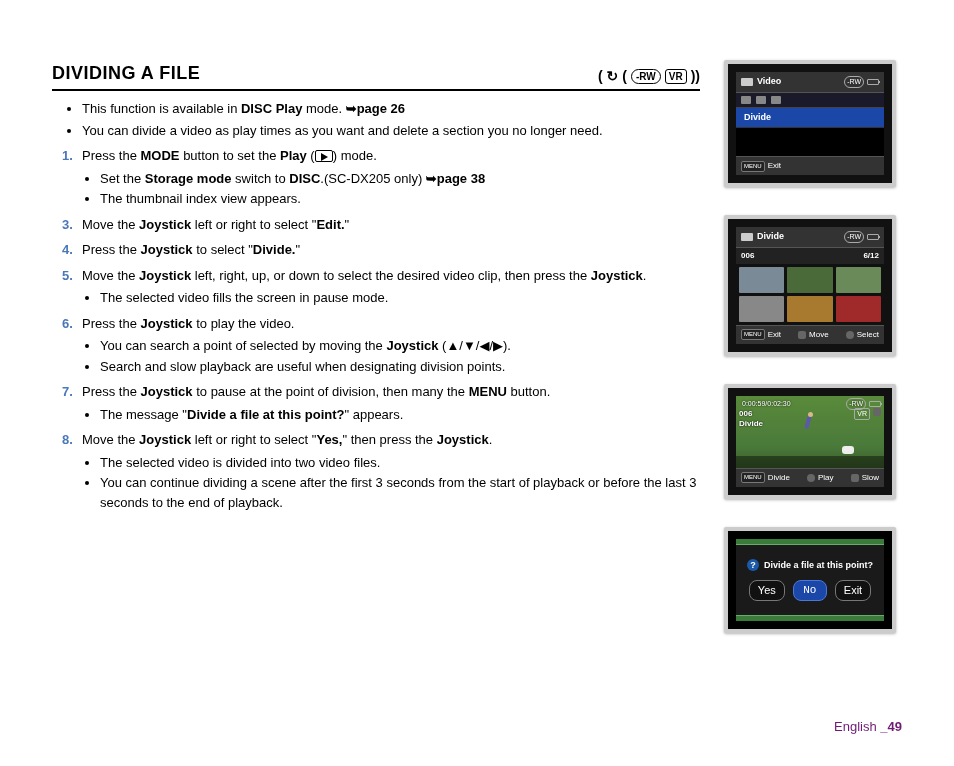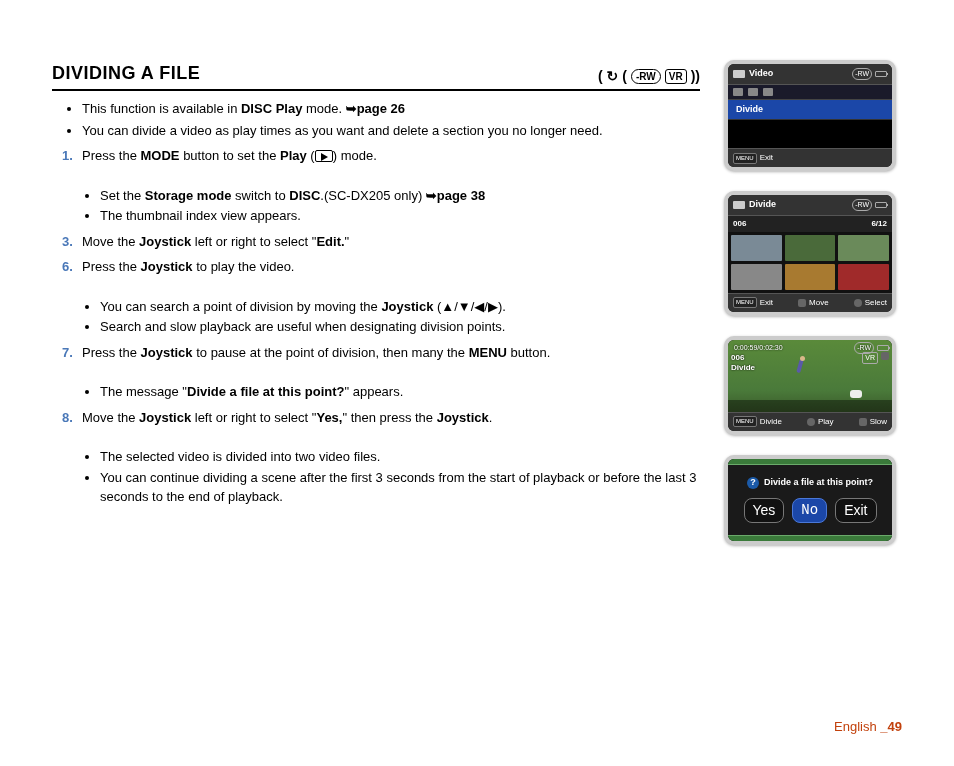--- a/index.html
+++ b/index.html
@@ -46,43 +46,43 @@
 
   ul.bullets { list-style: disc; padding-left: 30px; margin-bottom: 6px; }
   ul.bullets li { margin-bottom: 2px; }
   ol.steps { list-style: none; padding-left: 10px; }
   ol.steps > li { margin-bottom: 6px; padding-left: 20px; position: relative; }
   ol.steps > li::before {
     content: attr(data-num) ".";
     position: absolute; left: 0;
     font-weight: bold; color: #4a78b8;
   }
-  .sub { list-style: disc; padding-left: 18px; margin-top: 20px; }
+  .sub { list-style: disc; padding-left: 18px; margin-top: 3px; }
   .sub li { margin-bottom: 1px; }
   b { font-weight: bold; }
 
   
   .play-icon {
     display: inline-block; width: 18px; height: 12px;
     border: 1.5px solid #000; border-radius: 2px; vertical-align: -2px;
     position: relative; background: #fff;
   }
   .play-icon::after {
     content: ""; position: absolute; left: 5px; top: 1.5px;
     border-left: 7px solid #000; border-top: 4.5px solid transparent;
     border-bottom: 4.5px solid transparent;
   }
   .ref-arrow { font-weight: bold; text-align: right; }
   .dir-glyph { font-family: Arial; }
 
   
   .screen {
-    width: 172px; border: 4px solid #ccc; border-radius: 10px;
+    width: 172px; border: 4px solid #ccc; border-radius: 2px;
     background: #111; color: #fff; font-size: 9px;
-    margin-bottom: 20px; padding: 0; overflow: hidden;
+    margin-bottom: 28px; padding: 8px; overflow: hidden;
     box-shadow: 0 1px 3px rgba(0,0,0,0.3);
   }
   .hdr {
     background: #333;
     padding: 3px 5px; display: flex; align-items: center; gap: 4px;
     border-bottom: 1px solid #555; position: relative;
   }
   .hdr .cam-icon {
     width: 12px; height: 8px; background: #ccc; border-radius: 1px;
   }
@@ -146,28 +146,28 @@
   }
   .s4-q { display: flex; align-items: center; gap: 5px; font-size: 9px; font-weight: bold; }
   .q-icon {
     width: 12px; height: 12px; border-radius: 50%;
     background: #1b5aa8; color: #fff; font-size: 9px; font-weight: bold;
     display: flex; align-items: center; justify-content: center;
   }
   .s4-btns { display: flex; gap: 8px; }
   .s4-btn {
     border: 1px solid #777; background: #111; color: #fff;
-    font-size: 14px; padding: 1px 8px; border-radius: 8px; min-width: 34px; text-align: center;
+    font-size: 11px; padding: 1px 8px; border-radius: 8px; min-width: 34px; text-align: center;
   }
   .s4-btn.sel { background: #1b47a8; border-color: #4a78d8; font-family: Liberation Mono, monospace; }
   .s4-bot { height: 6px; background: #3a7a3a; border-top: 1px solid #6aaa6a; }
 
   .page-foot {
     position: absolute; bottom: 30px; right: 52px;
-    font-size: 13px; color: #c2410c;
+    font-size: 13px; color: #701a75;
   }
   .page-num { font-weight: bold; }
 </style>
 </head>
 <body>
 
 <div class="page-wrap">
   <div class="left-col">
 
     <div class="title-row">
@@ -191,25 +191,34 @@
         <ul class="sub">
           <li>
             <span>Set the </span><b>Storage mode</b><span> switch to </span><b>DISC</b><span>.(SC-DX205 only) </span><span class="ref-arrow">➥page 38</span>
           </li>
           <li>The thumbnail index view appears.</li>
         </ul>
       </li>
       <li data-num="3">
         <span>Move the </span><b>Joystick</b><span> left or right to select "</span><b>Edit.</b><span>"</span>
       </li>
+      <li data-num="4">
+        <span>Press the </span><b>Joystick</b><span> to select "</span><b>Divide.</b><span>"</span>
+      </li>
+      <li data-num="5">
+        <span>Move the </span><b>Joystick</b><span> left, right, up, or down to select the desired video clip, then press the </span><b>Joystick</b><span>.</span>
+        <ul class="sub">
+          <li>The selected video fills the screen in pause mode.</li>
+        </ul>
+      </li>
       <li data-num="6">
         <span>Press the </span><b>Joystick</b><span> to play the video.</span>
         <ul class="sub">
           <li>
-            <span>You can search a point of division by moving the </span><b>Joystick</b><span class="dir-glyph"> (▲/▼/◀/▶).</span>
+            <span>You can search a point of selected by moving the </span><b>Joystick</b><span class="dir-glyph"> (▲/▼/◀/▶).</span>
           </li>
           <li>Search and slow playback are useful when designating division points.</li>
         </ul>
       </li>
       <li data-num="7">
         <span>Press the </span><b>Joystick</b><span> to pause at the point of division, then many the </span><b>MENU</b><span> button.</span>
         <ul class="sub">
           <li>
             <span>The message "</span><b>Divide a file at this point?</b><span>" appears.</span>
           </li>

